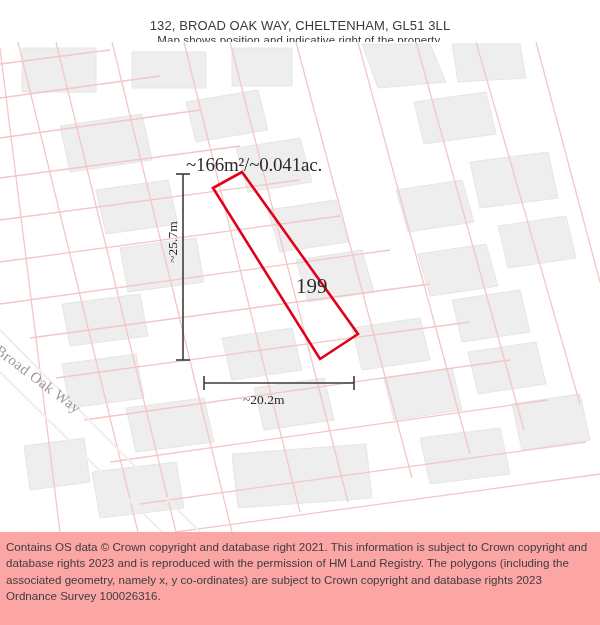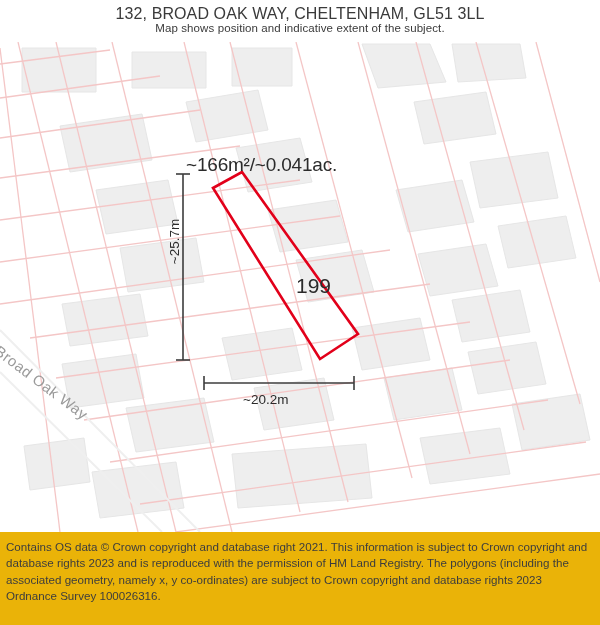--- a/index.html
+++ b/index.html
@@ -24,40 +24,42 @@
     position: absolute;
     top: 0;
     left: 0;
     width: 600px;
     height: 42px;
     text-align: center;
     padding-top: 6px;
     box-sizing: border-box;
   }
   .header .title {
-    font-size: 16px;
+    font-size: 13px;
     color: #3a3a3a;
     line-height: 15px;
     letter-spacing: 0.1px;
+    margin-top: 12px;
   }
   .header .subtitle {
     font-size: 11.5px;
     color: #3a3a3a;
     line-height: 15px;
     letter-spacing: 0.1px;
   }
   
   .map {
     position: absolute;
     top: 42px;
     left: 0;
     width: 600px;
     height: 490px;
     background: #ffffff;
     overflow: hidden;
+    font-family: Liberation Serif, serif;
   }
   .map svg {
     display: block;
   }
   .area-label {
     position: absolute;
     top: 112px;
     left: 186px;
     font-size: 19px;
     color: #2b2b2b;
@@ -100,39 +102,39 @@
     white-space: nowrap;
     letter-spacing: 0.5px;
   }
   
   .footer {
     position: absolute;
     top: 532px;
     left: 0;
     width: 600px;
     height: 93px;
-    background: #eab308;
+    background: #fca5a5;
     box-sizing: border-box;
     padding: 7px 6px 0 6px;
   }
   .footer .legal {
     font-size: 11.6px;
     line-height: 16.4px;
     color: #3d3d3d;
     text-align: left;
   }
 </style>
 </head>
 <body>
 
 <div class="page">
 
   <div class="header">
     <div class="title">132, BROAD OAK WAY, CHELTENHAM, GL51 3LL</div>
-    <div class="subtitle">Map shows position and indicative extent of the subject.</div>
+    <div class="subtitle">Map shows position and indicative right of the property.</div>
   </div>
 
   <div class="map">
     <svg width="600" height="490" viewBox="0 0 600 490" xmlns="http://www.w3.org/2000/svg">
 
       <g fill="#eeeeee" stroke="#e6e6e6" stroke-width="1">
         <polygon points="22,6 96,6 96,50 22,50"></polygon>
         <polygon points="132,10 206,10 206,46 132,46"></polygon>
         <polygon points="232,6 292,6 292,44 232,44"></polygon>
         <polygon points="362,2 430,2 446,40 378,46"></polygon>

